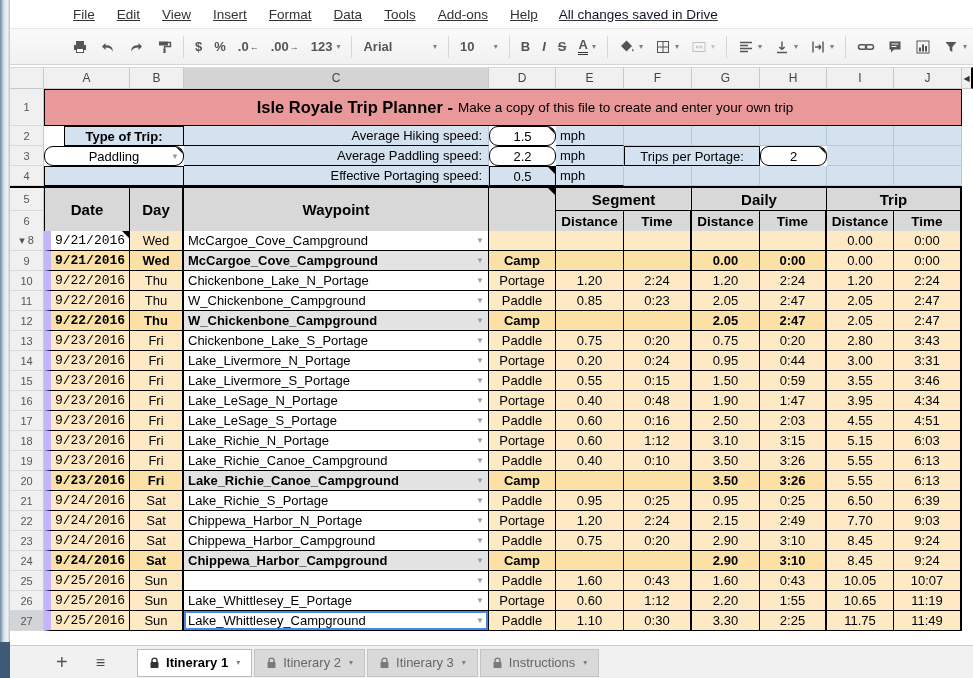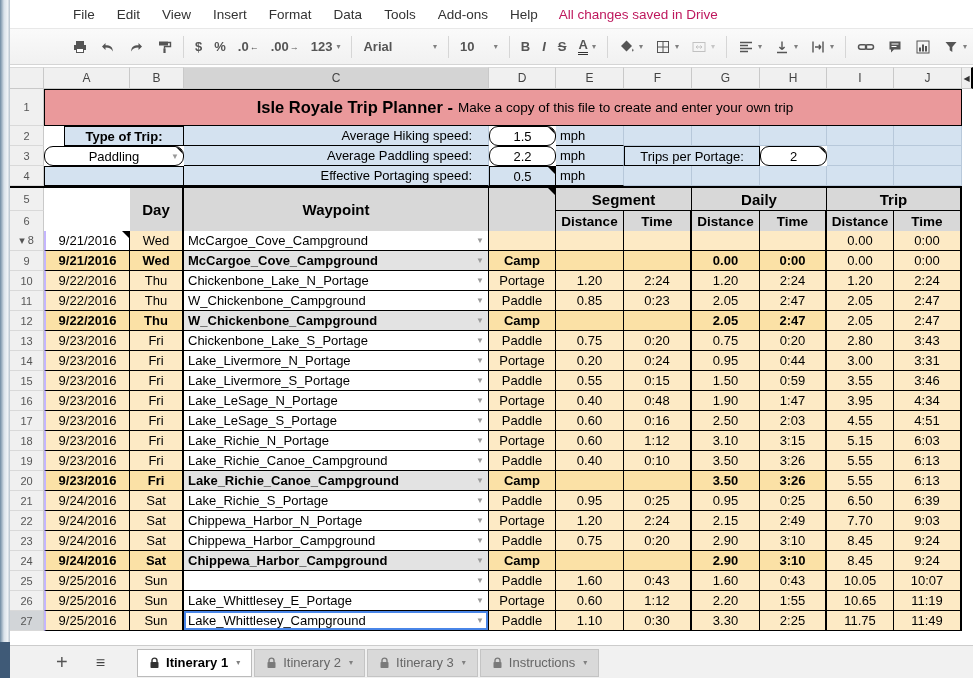--- a/index.html
+++ b/index.html
@@ -7,24 +7,24 @@
        font-family:"Liberation Sans",sans-serif;color:#000;background:#fff;}
   :root{--cols:34px 86px 54px 305px 67px 68px 68px 68px 67px 67px 68px;}
 
   
   .edge{position:absolute;left:0;top:0;width:10px;height:678px;
         background:linear-gradient(90deg,#6e8aa2 0,#d9e2ea 40%,#eef2f6 75%,#b6c2cc 100%);}
   .edge-dark{position:absolute;left:0;top:642px;width:10px;height:36px;background:#3f5a77;}
 
   
   .menubar{position:absolute;left:10px;top:0;width:963px;height:28px;background:#fff;
-           display:flex;align-items:center;font-size:13.5px;color:#333;}
+           display:flex;align-items:center;font-size:13.5px;color:#333;text-decoration:underline;}
   .menuitems{display:flex;margin-left:52px;}
   .menuitem{padding:0 11px;cursor:default;}
-  .savestatus{margin-left:10px;color:#be185d;}
+  .savestatus{margin-left:10px;color:#0f172a;}
 
   
   .toolbar{position:absolute;left:10px;top:28px;width:963px;height:37px;box-sizing:border-box;
            background:linear-gradient(#fafafa,#f1f1f1);border-top:1px solid #e8e8e8;
            border-bottom:1px solid #d5d5d5;display:flex;align-items:center;padding-left:56px;
            color:#555;font-size:13px;}
   .tbtn{display:flex;align-items:center;justify-content:center;height:26px;padding:0 6px;
         font-weight:bold;white-space:nowrap;}
   .tbtn svg{display:block;}
   .sep{width:1px;height:22px;background:#d6d6d6;margin:0 5px;flex:none;}
@@ -62,21 +62,21 @@
   .titlecell{grid-column:2/13;grid-column:2/12;background:#ea999b;border:1px solid #000;
              display:flex;align-items:center;justify-content:center;overflow:hidden;white-space:nowrap;}
   .t-main{font-weight:bold;font-size:16.5px;padding-left:44px;}
   .t-sub{font-size:13.5px;margin-left:5px;}
 
   
   .brow{display:grid;grid-template-columns:var(--cols);height:20px;}
   .bcell{box-sizing:border-box;background:#d4e2f0;border-right:1px solid #b7c8da;
          border-bottom:1px solid #b7c8da;display:flex;align-items:center;font-size:13px;
          overflow:hidden;white-space:nowrap;position:relative;}
-  .bcell.lab{justify-content:flex-end;padding-right:16px;border-bottom:1px solid #000;}
+  .bcell.lab{justify-content:flex-end;padding-right:6px;border-bottom:1px solid #000;}
   .bcell.unit{padding-left:4px;border-bottom:1px solid #000;}
   .bcell.center{justify-content:center;}
   .bb{border:1px solid #000 !important;}
   .whitecell{background:#fff;border-radius:9px;}
   .bold{font-weight:bold;margin-left:20px;}
   .note::after{content:"";position:absolute;top:0;right:0;width:0;height:0;
                border-top:7px solid #000;border-left:7px solid transparent;}
   .ddcaret{position:absolute;right:4px;font-size:8px;color:#9a9a9a;}
 
   
@@ -89,21 +89,21 @@
   .thick-r{border-right-width:2px !important;}
   .thick-b{border-bottom-width:2px !important;}
   .thick-t{border-top:2px solid #000;}
   .gut2{display:flex;flex-direction:column;}
   .gut2 > div{flex:1;background:#f0f0f0;border-right:1px solid #c9c9c9;border-bottom:1px solid #d9d9d9;
               display:flex;align-items:center;justify-content:center;font-size:11px;color:#555;}
 
   
   .body{top:231px;}
   .c{border-right:1px solid #000;border-bottom:1px solid #000;}
-  .ca{background:#fdeac5;border-left:2px solid #c4b5fd;}
+  .ca{background:#fdeac5;border-left:7px solid #c4b5fd;font-family:Liberation Mono, monospace;}
   .cb{background:#fdeac5;border-right-width:2px;}
   .cc{background:#fff;justify-content:flex-start;padding-left:4px;}
   .cd,.ce,.cf,.cg,.chh,.ci,.cj{background:#fdeac5;}
   .cf{border-right-width:2px;}
   .chh{border-right-width:2px;}
   .cj{border-right-width:2px;}
   .wptext{flex:1;overflow:hidden;text-overflow:clip;white-space:nowrap;text-align:left;}
   .srow.camp .ca,.srow.camp .cb,.srow.camp .cd,.srow.camp .ce,.srow.camp .cf,
   .srow.camp .cg,.srow.camp .chh{background:#fbe1a6;}
   .srow.camp .cc{background:#e3e3e3;}
@@ -337,20 +337,21 @@
       <div class="bcell"></div>
       <div class="bcell"></div>
     </div>
   </div>
 
   <div class="sec hdr thick-t">
     <div class="gut2" style="grid-column:1;grid-row:1/3">
       <div>5</div>
       <div>6</div>
     </div>
+    <div class="h big thick-b" style="grid-column:2;grid-row:1/3;border-left:1px solid #000">Date</div>
     <div class="h big thick-r thick-b" style="grid-column:3;grid-row:1/3">Day</div>
     <div class="h big thick-b" style="grid-column:4;grid-row:1/3">Waypoint</div>
     <div class="h thick-b note" style="grid-column:5;grid-row:1/3"></div>
     <div class="h big" style="grid-column:6/8;grid-row:1">Segment</div>
     <div class="h big thick-r" style="grid-column:10/12;grid-row:1">Trip</div>
     <div class="h big" style="grid-column:8/10;grid-row:1">Daily</div>
     <div class="h sub2 thick-b" style="grid-column:6;grid-row:2">Distance</div>
     <div class="h sub2 thick-r thick-b" style="grid-column:7;grid-row:2">Time</div>
     <div class="h sub2 thick-b" style="grid-column:8;grid-row:2">Distance</div>
     <div class="h sub2 thick-r thick-b" style="grid-column:9;grid-row:2">Time</div>

